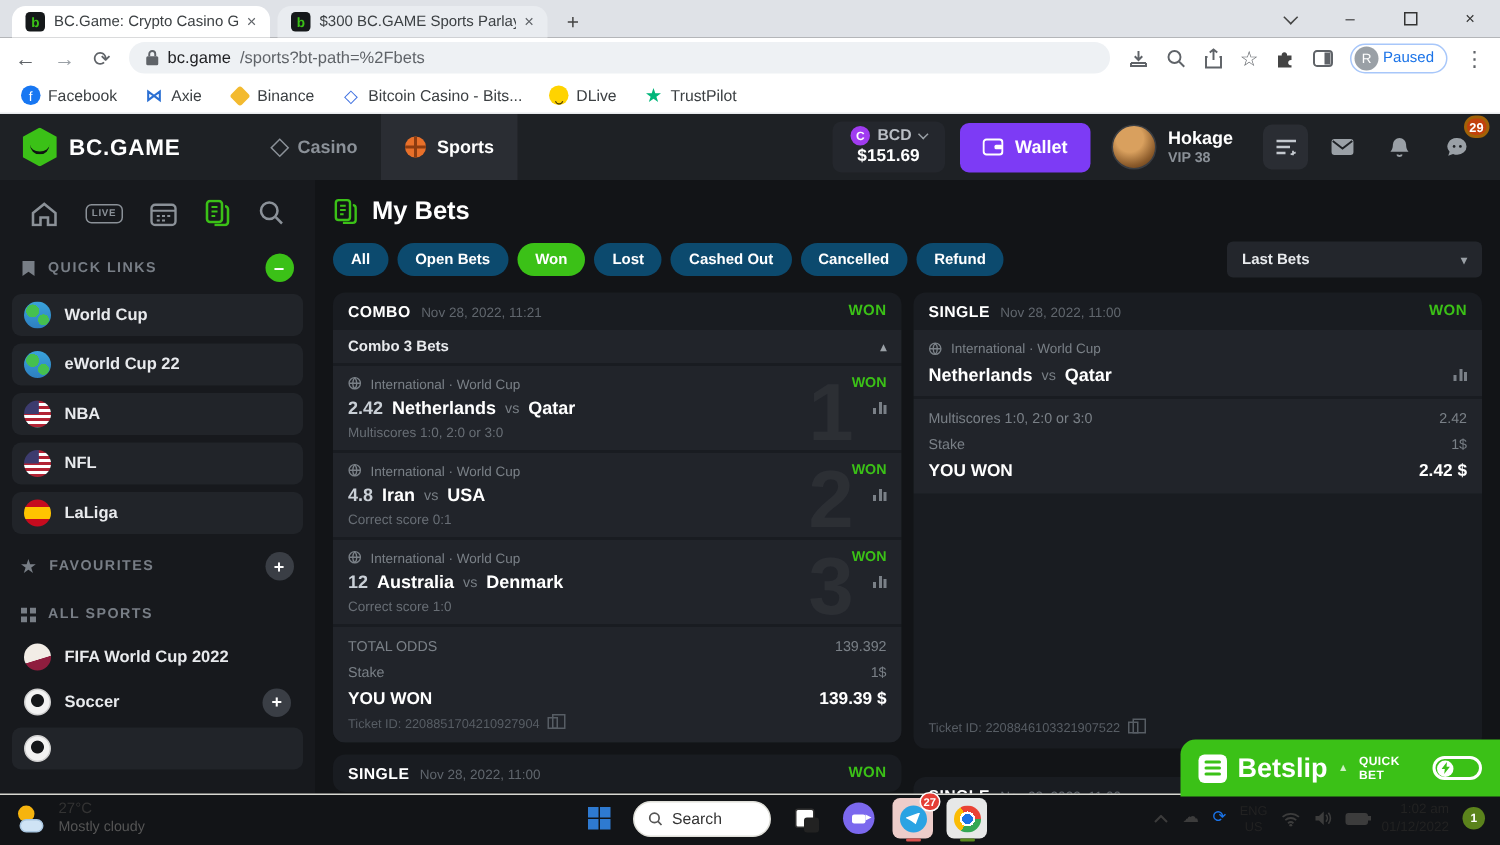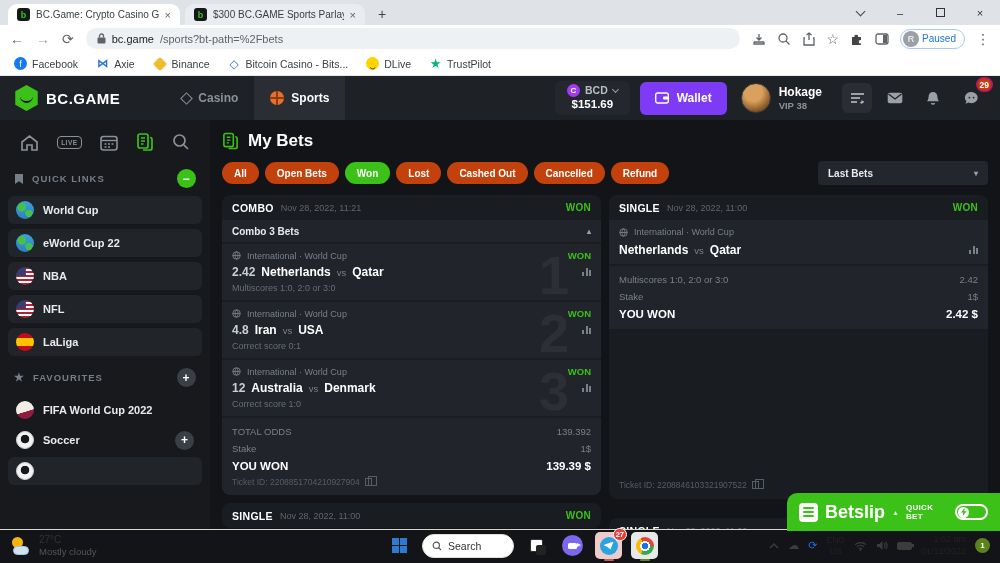--- a/index.html
+++ b/index.html
@@ -56,21 +56,21 @@
   .cchev{width:5px;height:5px;border-right:1.4px solid #9aa0a6;border-bottom:1.4px solid #9aa0a6;transform:rotate(45deg);margin-top:-2px}
   .balance{color:#fff;font-size:11.5px;font-weight:800}
   .walletbtn{background:#7d3bf5;color:#fff;font-size:12px;font-weight:800;border-radius:6px;height:33px;padding:0 15px;display:flex;align-items:center;gap:8px}
   .uprof{display:flex;align-items:center;gap:8px;margin-left:4px}
   .uav{width:30px;height:30px;border-radius:50%;background:radial-gradient(circle at 40% 30%,#d9a05e 0 35%,#8a5a2a 70%,#4a2c12);border:1px solid #3a3d42}
   .uname{color:#fff;font-size:12px;font-weight:800;line-height:1.2}
   .uvip{color:#8b9198;font-size:9.5px;font-weight:600}
   .hicons{display:flex;align-items:center;gap:8px;margin-left:10px}
   .hicon{width:30px;height:30px;border-radius:6px;display:flex;align-items:center;justify-content:center;position:relative}
   .hicon.active{background:#2a2d33}
-  .badge{position:absolute;top:-6px;right:-7px;min-width:17px;height:15px;border-radius:8px;background:#c2410c;color:#fff;font-size:8.5px;font-weight:700;display:flex;align-items:center;justify-content:center;border:2px solid #be185d;padding:0 2px}
+  .badge{position:absolute;top:-6px;right:-7px;min-width:17px;height:15px;border-radius:8px;background:#c2410c;color:#fff;font-size:8.5px;font-weight:700;display:flex;align-items:center;justify-content:center;border:2px solid #a16207;padding:0 2px}
   
   .site{display:flex;height:409px}
   .sidebar{width:210px;background:#17191d;padding:4px 8px 0;flex:none;overflow:hidden}
   .main{flex:1;background:#121417;padding:4px 12px 0;overflow:hidden;position:relative}
   
   .sideicons{display:flex;justify-content:space-between;align-items:center;padding:9px 12px 11px}
   .livebdg{border:1.6px solid #8b9198;border-radius:4px;color:#8b9198;font-size:6.5px;font-weight:800;padding:2px 3px;letter-spacing:.5px}
   .sechead{display:flex;align-items:center;gap:8px;padding:7px 6px 8px;color:#787e86;font-size:9.5px;font-weight:800;letter-spacing:1px}
   .roundbtn{margin-left:auto;width:19px;height:19px;border-radius:50%;display:flex;align-items:center;justify-content:center;color:#fff;font-size:12px;font-weight:700;line-height:1}
   .roundbtn.green{background:#3bc117}
@@ -80,21 +80,21 @@
   .flag{width:18px;height:18px;border-radius:50%;flex:none;overflow:hidden}
   .globe{background:radial-gradient(circle at 32% 35%,#45c04f 0 25%,transparent 26%),radial-gradient(circle at 72% 68%,#45c04f 0 20%,transparent 21%),linear-gradient(#3aa3db,#2d7fc0)}
   .usa{background-image:linear-gradient(#3c3b6e,#3c3b6e),repeating-linear-gradient(#b22234 0 2px,#fff 2px 4px);background-size:55% 50%,100% 100%;background-repeat:no-repeat}
   .eng{background:#fff;background-image:linear-gradient(#ce1124,#ce1124),linear-gradient(#ce1124,#ce1124);background-size:100% 24%,24% 100%;background-position:center,center;background-repeat:no-repeat}
   .esp{background:linear-gradient(#c60b1e 0 28%,#ffc400 28% 72%,#c60b1e 72%)}
   .fifa{background:linear-gradient(163deg,#f2ede6 57%,#8f1d3e 59%)}
   .ball{background:radial-gradient(circle at 50% 44%,#15171a 0 4px,transparent 4.6px),#f2f2f2;border:1px solid #d0d0d0}
   
   .mtitle{display:flex;align-items:center;gap:9px;height:34px;color:#fff;font-size:17px;font-weight:700}
   .filters{display:flex;align-items:center;gap:6px;margin:3px 0 10px}
-  .pill{height:22px;border-radius:11px;background:#c2410c;color:#fff;font-size:10px;font-weight:700;display:flex;align-items:center;padding:0 12px;cursor:pointer}
+  .pill{height:22px;border-radius:11px;background:#0c4a6e;color:#fff;font-size:10px;font-weight:700;display:flex;align-items:center;padding:0 12px;cursor:pointer}
   .pill.active{background:#3bc117}
   .sort{margin-left:auto;width:170px;height:24px;background:#23262c;border-radius:4px;display:flex;align-items:center;padding:0 10px;font-size:10px;color:#e8eaed;font-weight:600;cursor:pointer}
   .sort .arr{margin-left:auto;color:#9aa0a6;font-size:8px}
   .cards{display:flex;gap:8px}
   .col{flex:1;display:flex;flex-direction:column;min-width:0}
   .card{background:#191c21;border-radius:8px;overflow:hidden;display:flex;flex-direction:column}
   .chead{height:25px;display:flex;align-items:center;gap:7px;padding:0 10px;flex:none}
   .ctype{font-size:10.5px;font-weight:800;color:#fff;letter-spacing:.3px}
   .cdate{font-size:9px;color:#60666d}
   .cstatus{margin-left:auto;font-size:10px;font-weight:800;color:#3bc117;letter-spacing:.3px}
@@ -380,20 +380,29 @@
         <span class="flag esp"></span>
         <span>LaLiga</span>
       </div>
 
     <div class="sechead" style="margin-top:4px">
       <span style="color:#787e86;font-size:11px">★</span>
       <span>FAVOURITES</span>
       <span class="roundbtn gray">+</span>
     </div>
 
+    <div class="sechead" style="margin-top:2px">
+      <svg width="10" height="10" viewBox="0 0 10 10">
+          <rect x="0" y="0" width="4" height="4" fill="#787e86"></rect>
+          <rect x="6" y="0" width="4" height="4" fill="#787e86"></rect>
+          <rect x="0" y="6" width="4" height="4" fill="#787e86"></rect>
+          <rect x="6" y="6" width="4" height="4" fill="#787e86"></rect>
+        </svg>
+      <span>ALL SPORTS</span>
+    </div>
 
     <div class="asrow">
         <span class="flag fifa"></span>
         <span>FIFA World Cup 2022</span>
       </div>
     <div class="asrow">
         <span class="flag ball"></span>
         <span>Soccer</span>
         <span class="roundbtn gray">+</span>
       </div>

